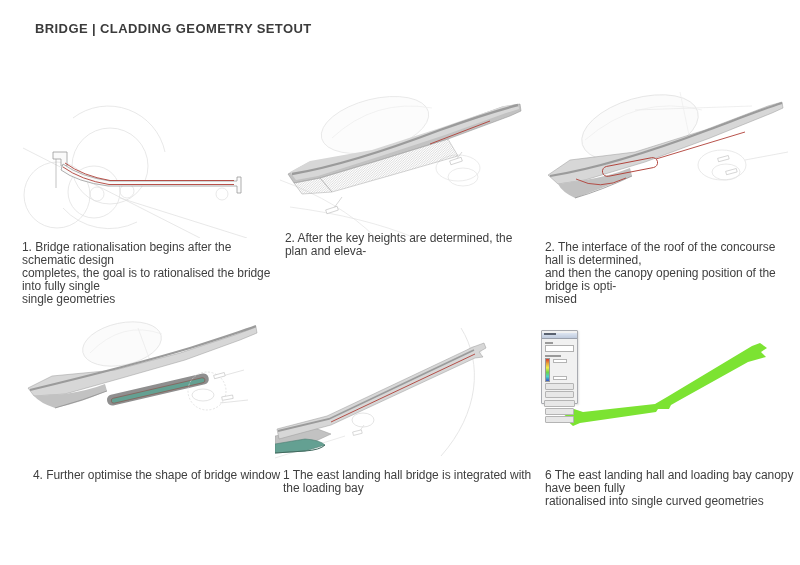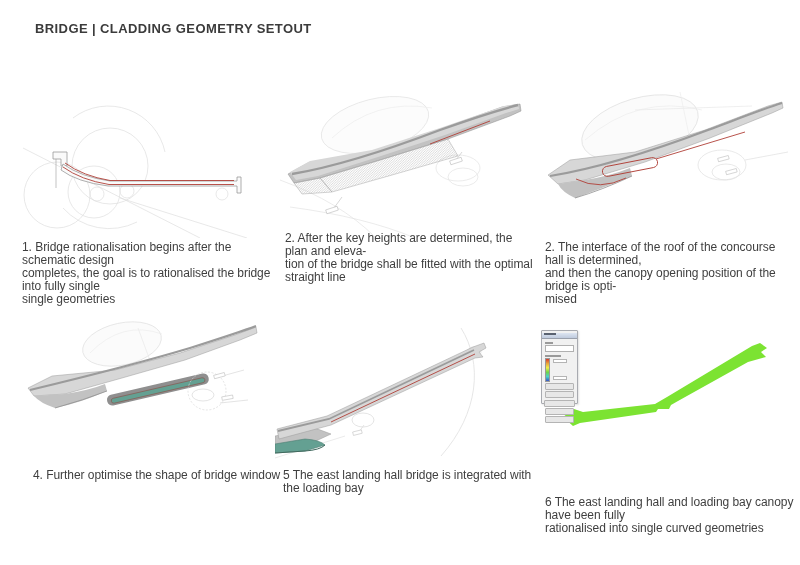--- a/index.html
+++ b/index.html
@@ -202,29 +202,28 @@
   </div>
 </div>
 
 <div class="caption" style="left:22px;top:241px">
   <div>1. Bridge rationalisation begins after the schematic design</div>
   <div>completes, the goal is to rationalised the bridge into fully single</div>
   <div>single geometries</div>
 </div>
 <div class="caption" style="left:285px;top:232px">
   <div>2. After the key heights are determined, the plan and eleva-</div>
-  <div>tion of the bridge shall be fitted with the optimal straight line</div>
 </div>
 <div class="caption" style="left:545px;top:241px">
   <div>2. The interface of the roof of the concourse hall is determined,</div>
   <div>and then the canopy opening position of the bridge is opti-</div>
   <div>mised</div>
 </div>
 <div class="caption" style="left:33px;top:469px">
   <div>4. Further optimise the shape of bridge window</div>
 </div>
 <div class="caption" style="left:283px;top:469px">
-  <div>5 The east landing hall bridge is integrated with the loading bay</div>
-</div>
-<div class="caption" style="left:545px;top:496px">
+  <div>1 The east landing hall bridge is integrated with the loading bay</div>
+</div>
+<div class="caption" style="left:545px;top:469px">
   <div>6 The east landing hall and loading bay canopy have been fully</div>
   <div>rationalised into single curved geometries</div>
 </div>
 
 </body></html>

